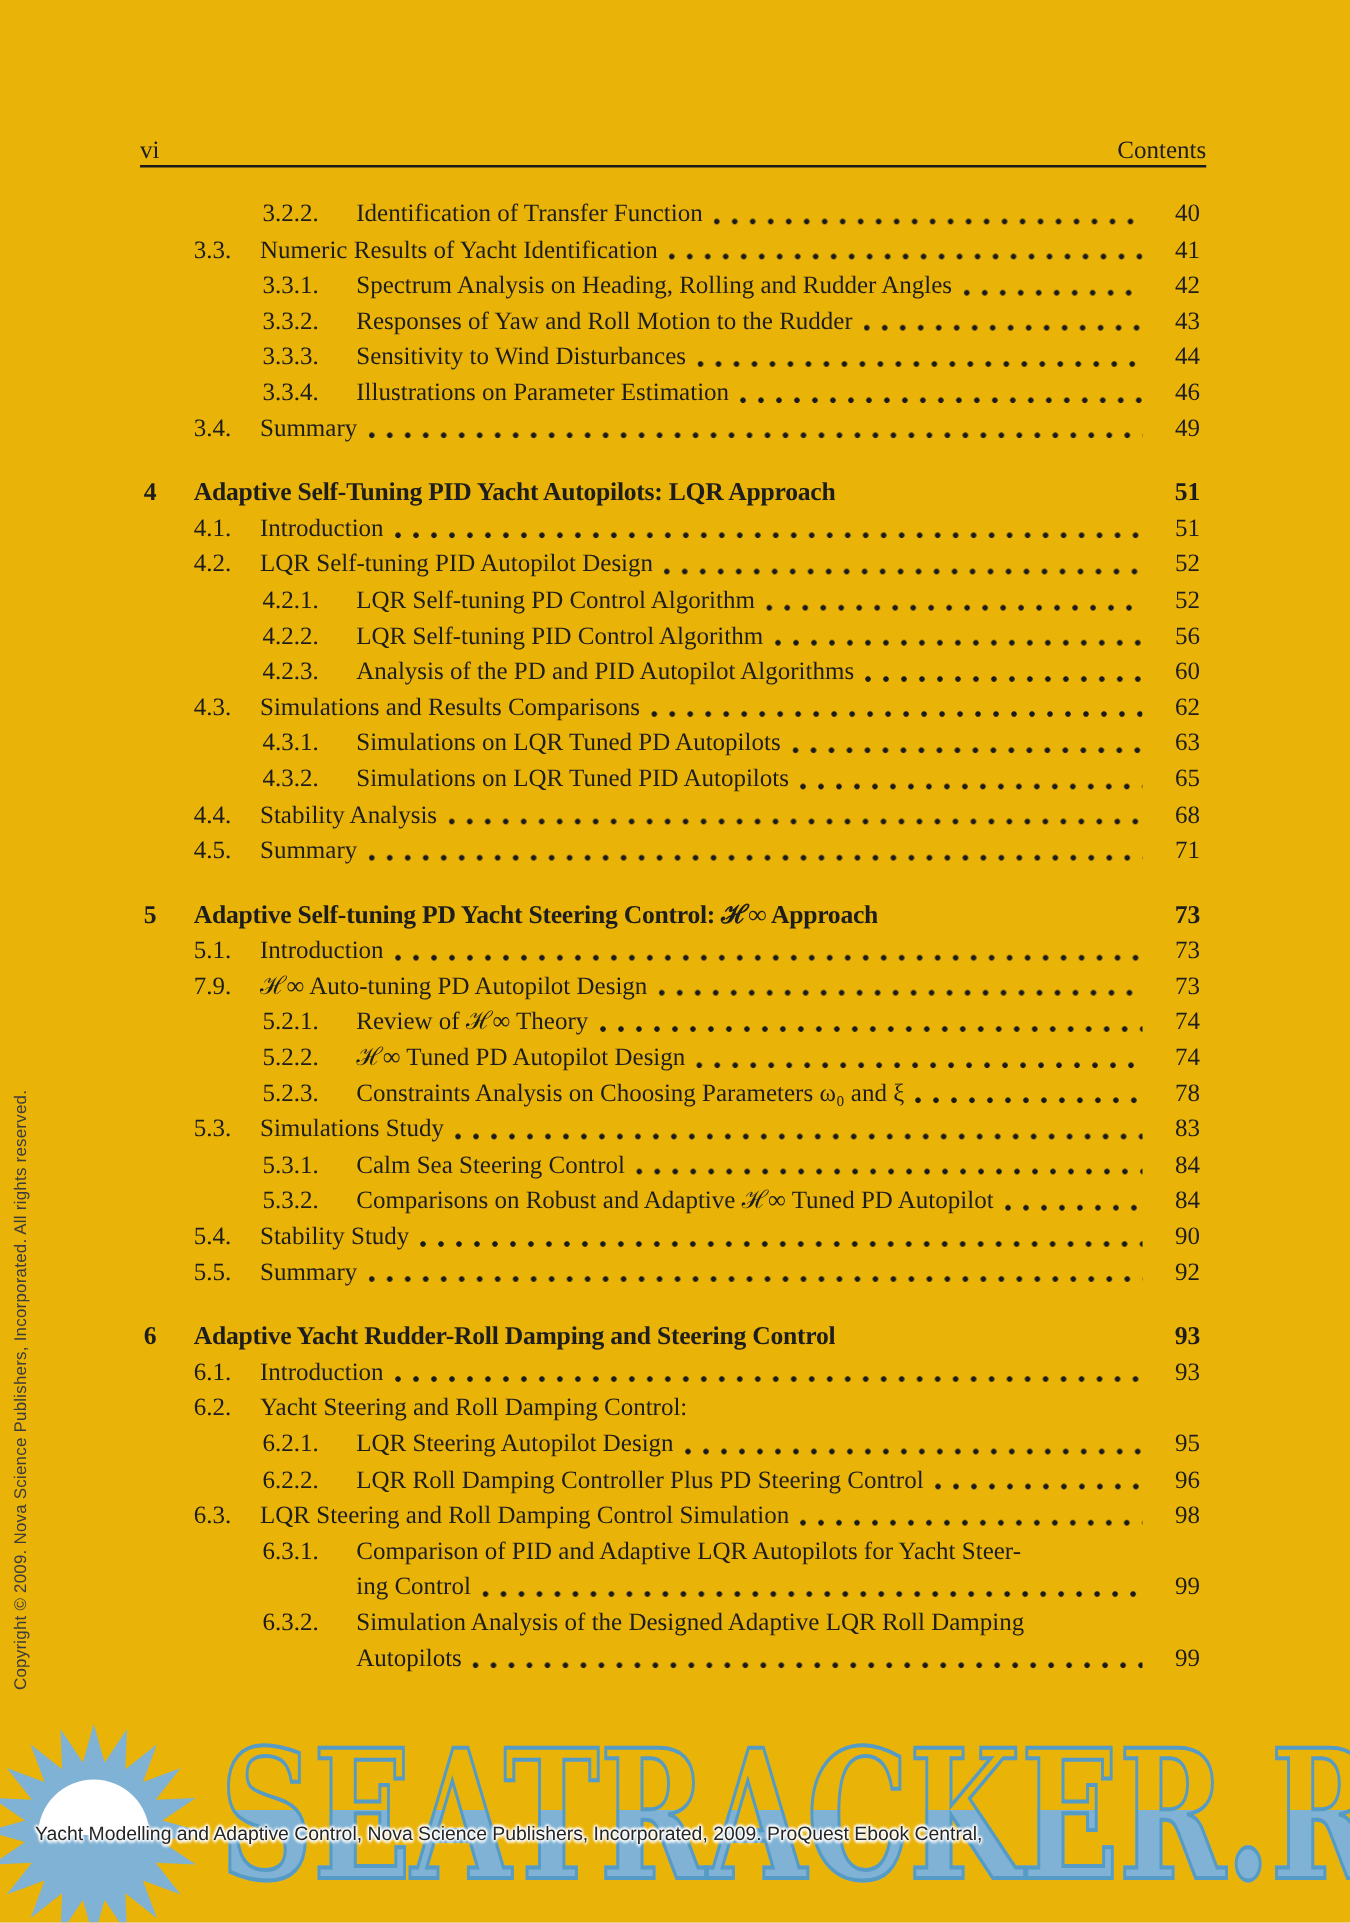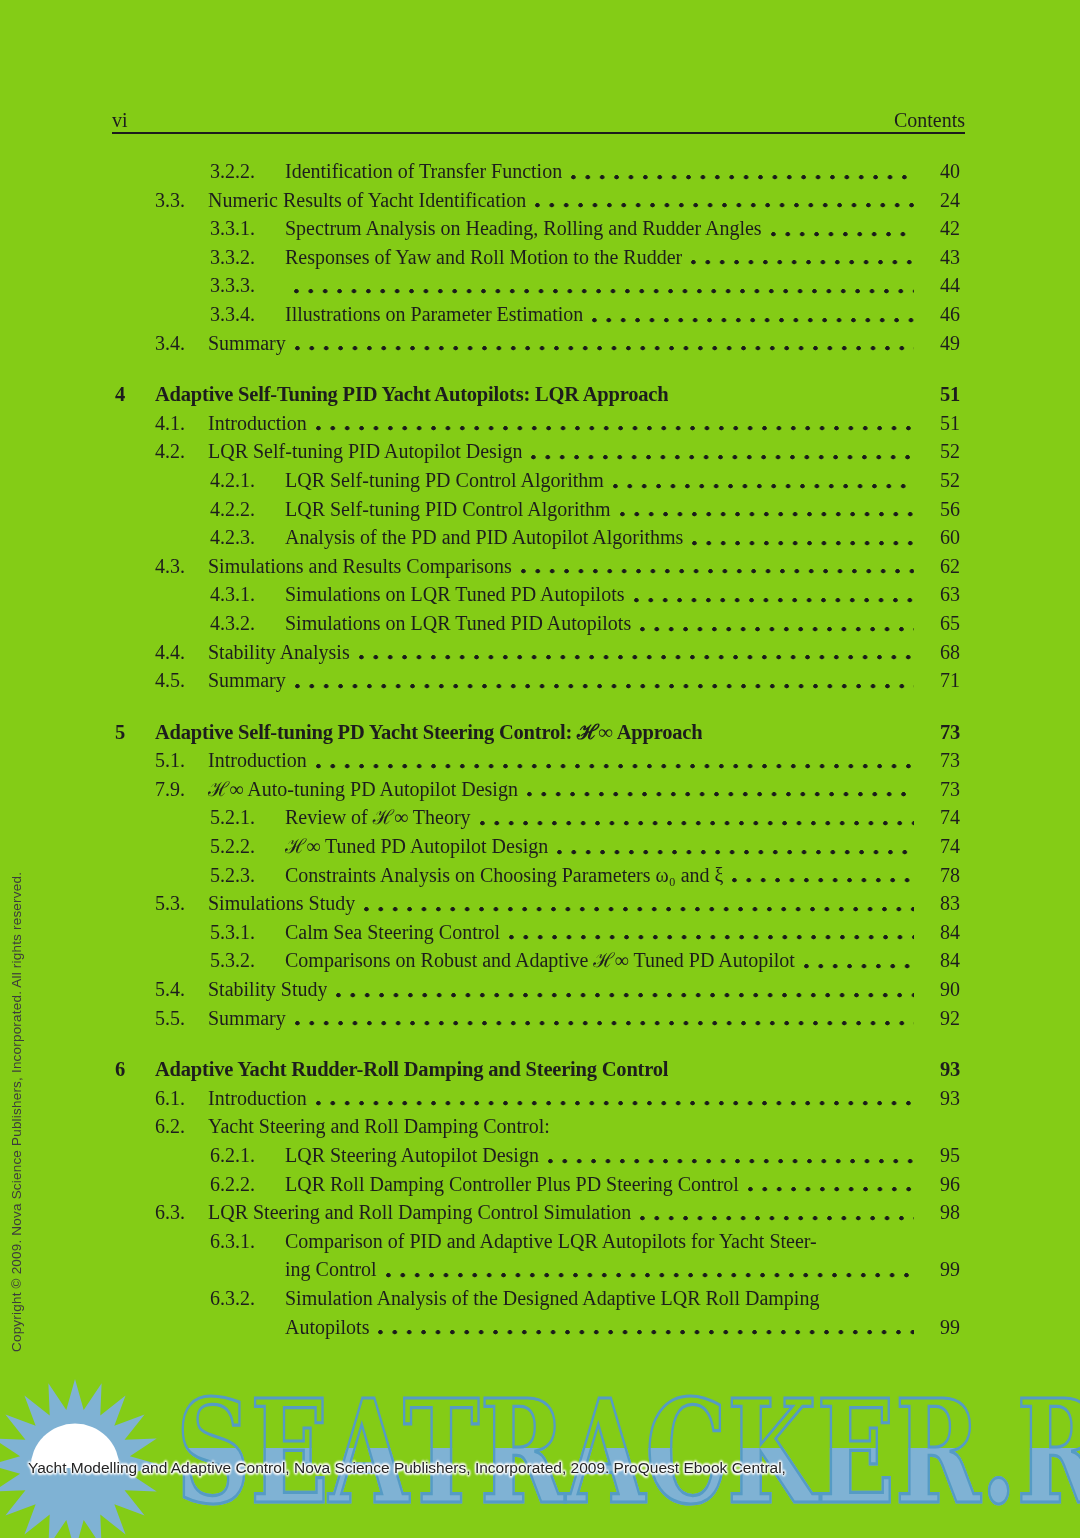--- a/index.html
+++ b/index.html
@@ -1,17 +1,17 @@
 <!DOCTYPE html>
 <html><head>
 <meta charset="utf-8">
 <style>
   html,body { margin:0; padding:0; background:#e8e8e8; }
   .page {
-    position:relative; width:1080px; height:1538px; background:#84cc16;
+    position:relative; width:1080px; height:1538px; background:#eab308;
     overflow:hidden; font-family:"Liberation Serif","DejaVu Serif",serif;
     color:#1d1d1d;
   }
   
   .running-head { position:absolute; top:109px; left:112px; width:853px; height:24px; font-size:20px; }
   .folio { position:absolute; left:0; top:0; }
   .head-title { position:absolute; left:1px; right:0; top:0; text-align:right;font-family:Liberation Serif, serif; }
   .head-rule { position:absolute; top:132px; left:112px; width:853px; height:2px; background:#1c1c1c; }
 
   
@@ -79,36 +79,37 @@
       <div class="row subsection">
       <span class="num">3.2.2.</span>
       <span class="title">Identification of Transfer Function</span>
       <span class="leader"></span>
       <span class="page-num">40</span>
     </div>
       <div class="row section">
       <span class="num">3.3.</span>
       <span class="title">Numeric Results of Yacht Identification</span>
       <span class="leader"></span>
-      <span class="page-num">24</span>
+      <span class="page-num">41</span>
     </div>
       <div class="row subsection">
       <span class="num">3.3.1.</span>
       <span class="title">Spectrum Analysis on Heading, Rolling and Rudder Angles</span>
       <span class="leader"></span>
       <span class="page-num">42</span>
     </div>
       <div class="row subsection">
       <span class="num">3.3.2.</span>
       <span class="title">Responses of Yaw and Roll Motion to the Rudder</span>
       <span class="leader"></span>
       <span class="page-num">43</span>
     </div>
       <div class="row subsection">
       <span class="num">3.3.3.</span>
+      <span class="title">Sensitivity to Wind Disturbances</span>
       <span class="leader"></span>
       <span class="page-num">44</span>
     </div>
       <div class="row subsection">
       <span class="num">3.3.4.</span>
       <span class="title">Illustrations on Parameter Estimation</span>
       <span class="leader"></span>
       <span class="page-num">46</span>
     </div>
       <div class="row section">

